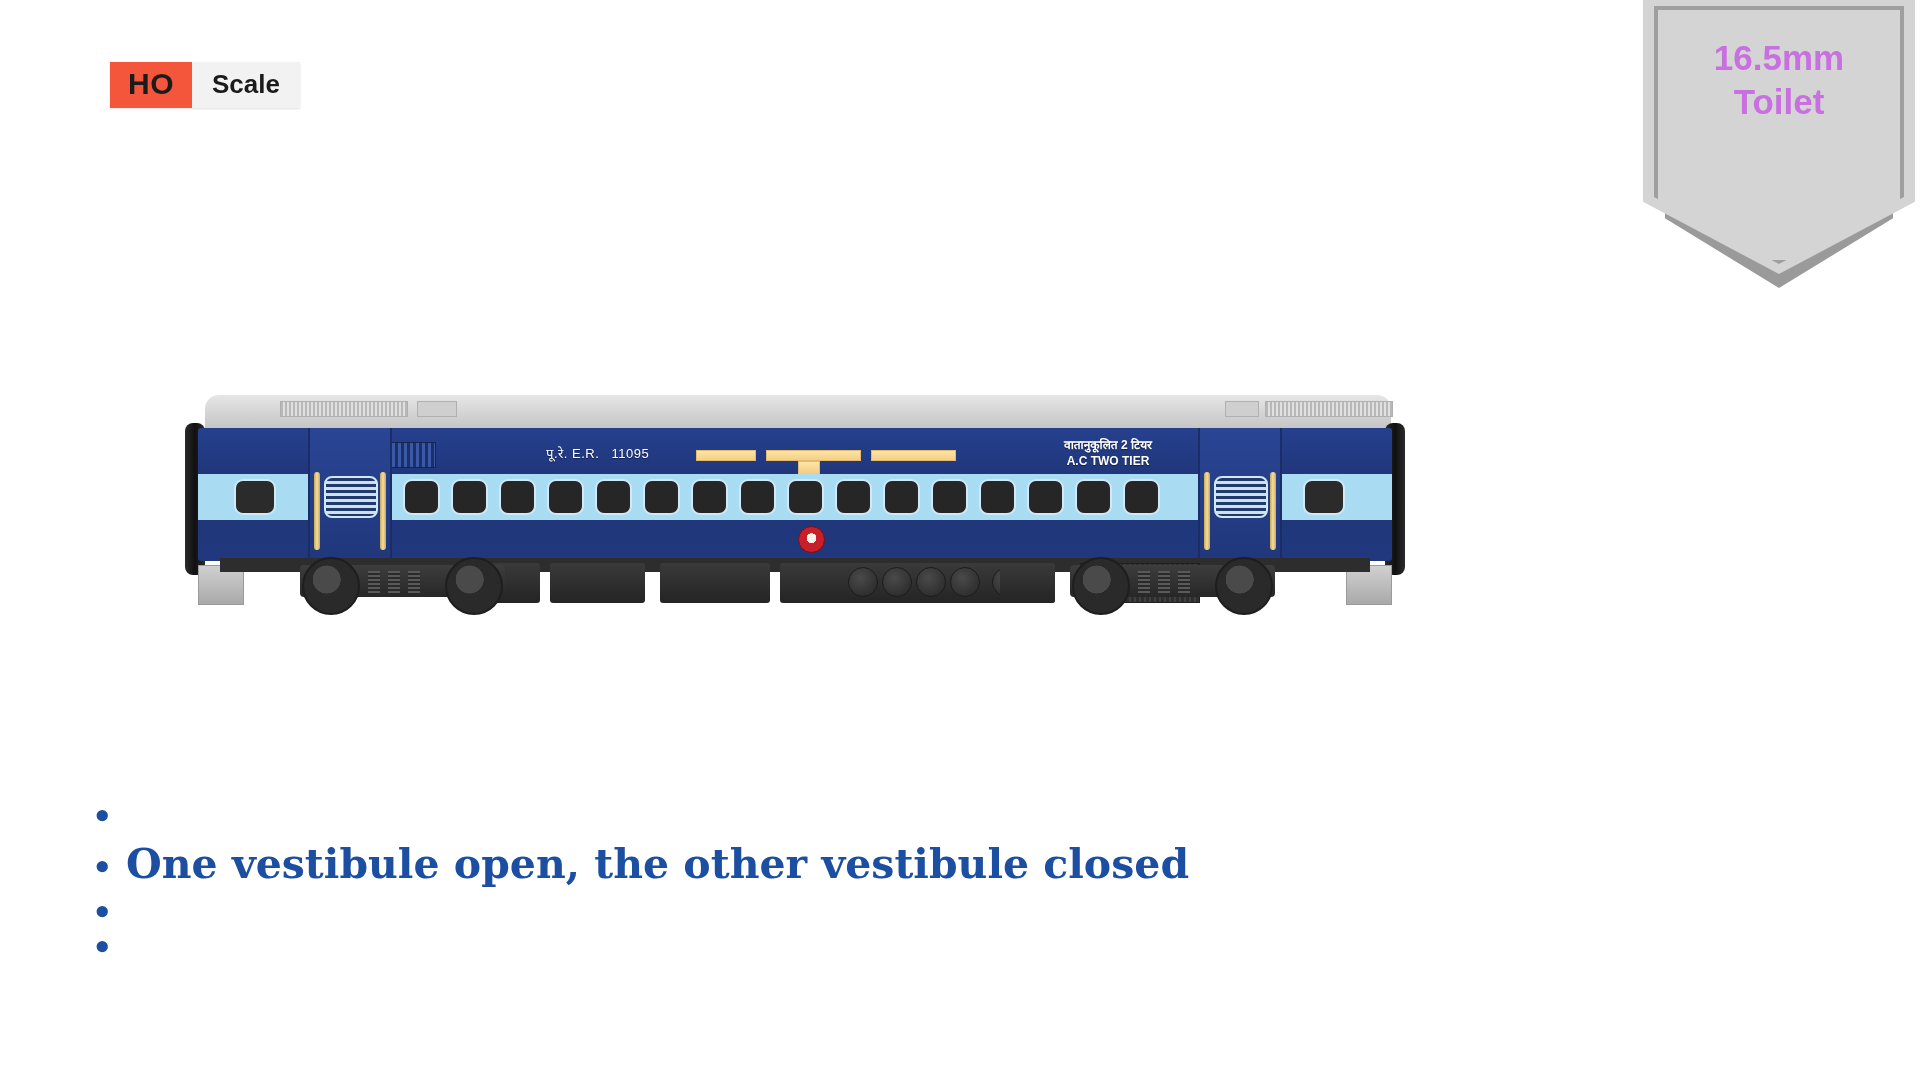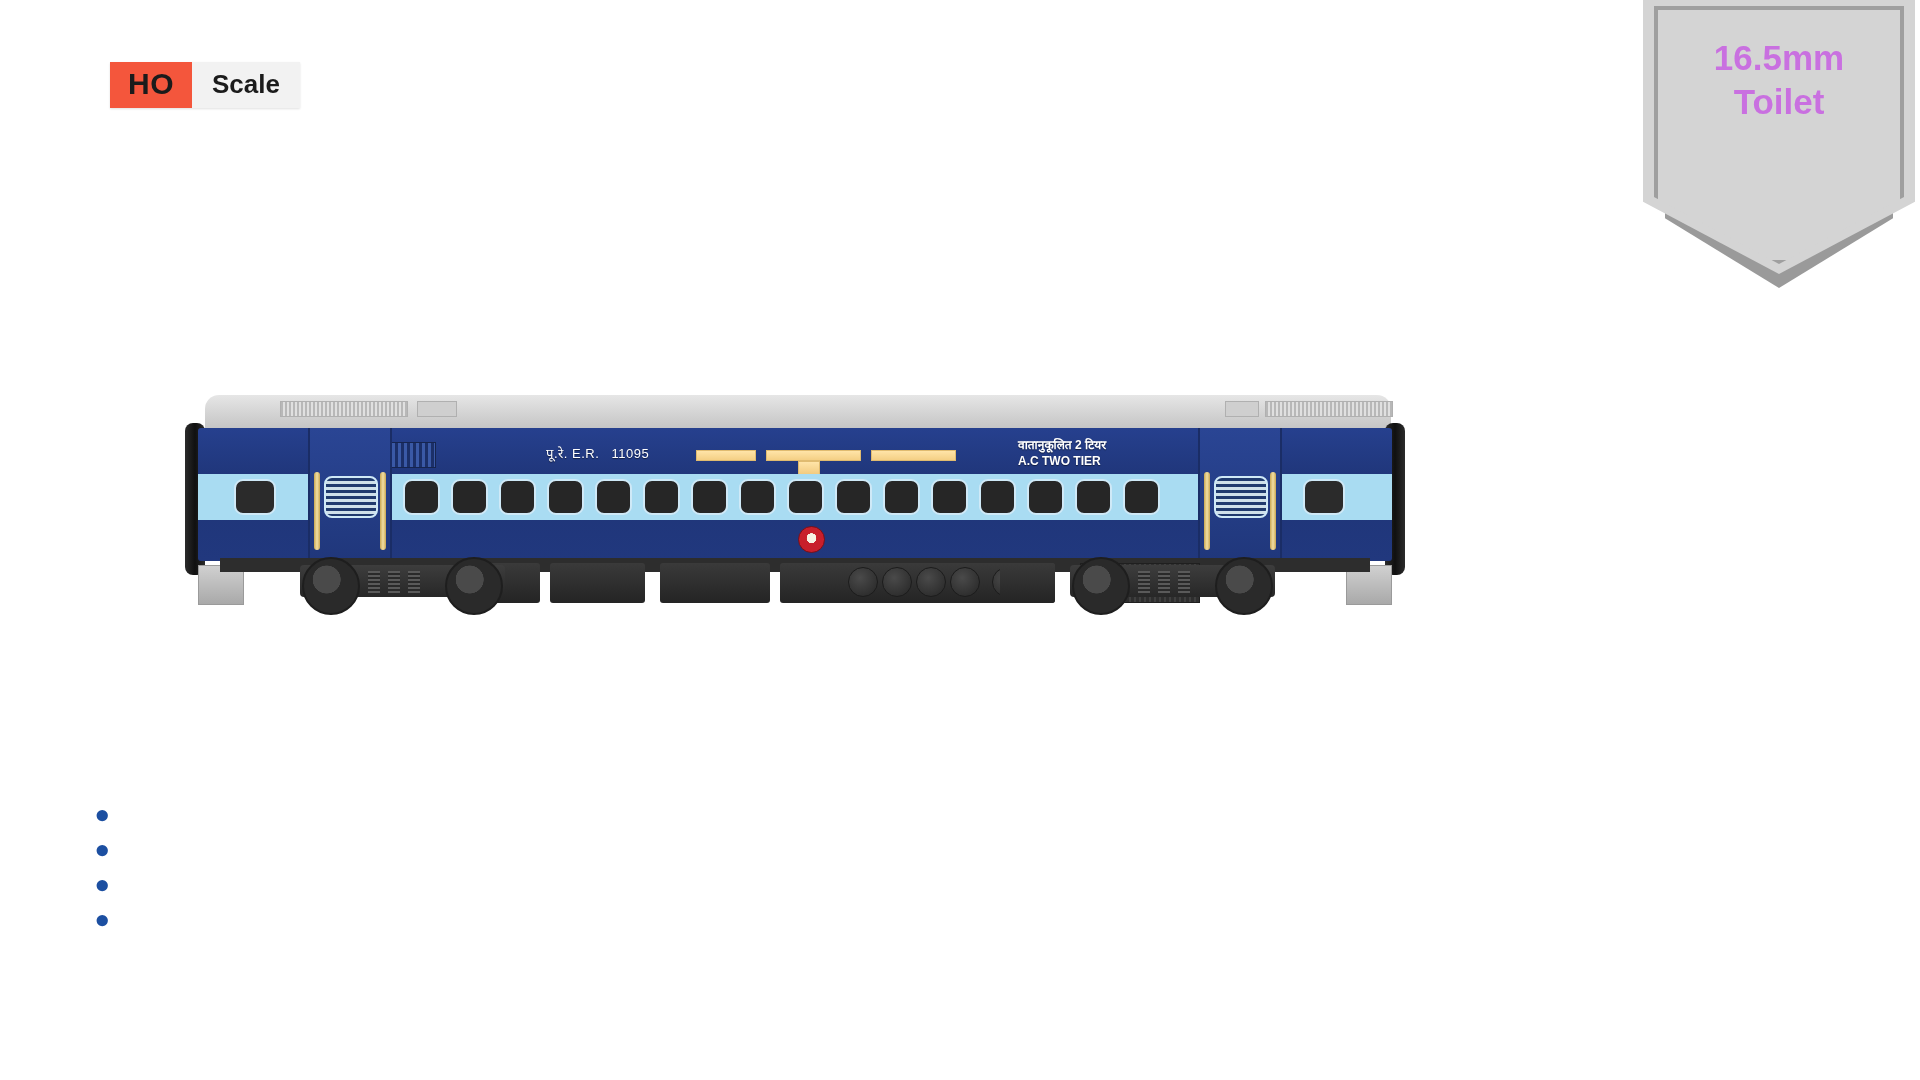--- a/index.html
+++ b/index.html
@@ -142,21 +142,21 @@
     position:absolute;top:33px;width:22px;height:15px;
     background:linear-gradient(180deg,#ffe4a8,#f1c97c);
     border:1px solid #e0bb70;box-sizing:border-box;
   }
   .markings{
     position:absolute;top:16px;color:#ffffff;font-size:13px;font-weight:normal;
     letter-spacing:.5px;text-shadow:0 1px 1px rgba(0,0,0,.5);
     white-space:nowrap;
   }
   .marks-right{
-    position:absolute;top:9px;color:#ffffff;text-align:left;
+    position:absolute;top:9px;color:#ffffff;text-align:center;
     font-size:12px;font-weight:bold;line-height:1.35;white-space:nowrap;
     text-shadow:0 1px 1px rgba(0,0,0,.5);
   }
   .emblem{
     position:absolute;left:600px;top:98px;width:27px;height:27px;
     border-radius:50%;
     background:radial-gradient(circle at 50% 45%,#f7f2e4 0 26%,#c81f2b 27% 74%,#8f1019 75% 100%);
     border:1px solid #7d0f17;box-sizing:border-box;
   }
 
@@ -347,20 +347,21 @@
     <div class="wheel w2"></div>
   </div>
 </div>
 
 <div id="features">
   <div class="row">
     <span class="bul">•</span>
   </div>
   <div class="row">
     <span class="bul">•</span>
+    <span>One vestibule open, the other vestibule closed</span>
   </div>
   <div class="row">
     <span class="bul">•</span>
   </div>
   <div class="row">
     <span class="bul">•</span>
   </div>
 </div>
 
 </body></html>

